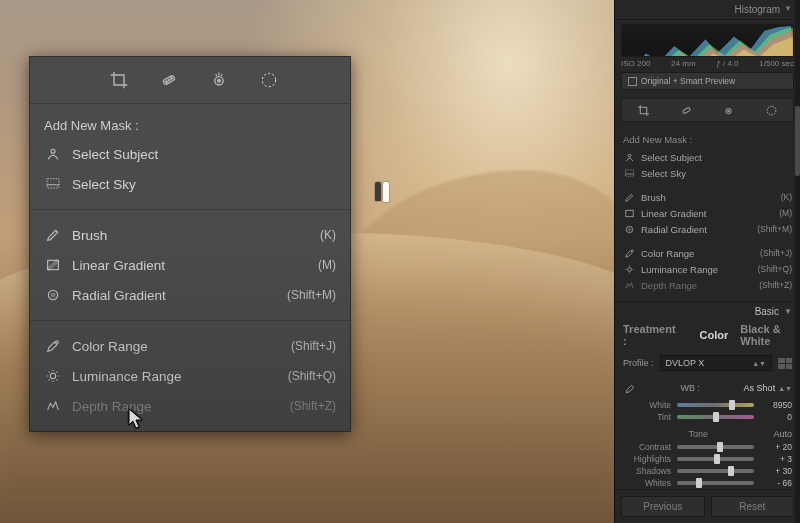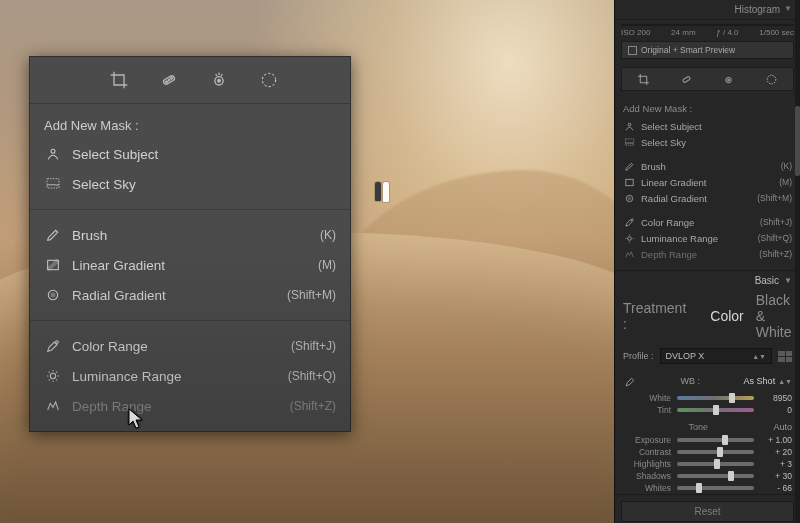--- a/index.html
+++ b/index.html
@@ -125,22 +125,23 @@
   .sb-item .shc { color: #8a8a8a; font-size: 8.5px; }
   .sb-item.dis { color: #6f6f6f; }
 
   .basic-header {
     padding: 4px 8px 4px 8px; display:flex; justify-content:flex-end; gap:5px;
     font-size: 10px; color:#bdbdbd; border-top:1px solid #1b1b1b; align-items:center;
   }
   .basic-header .tri { font-size: 8px; color:#888; }
 
   .treatment-row {
-    display:flex; align-items:center; gap:12px; font-size:14px; padding: 2px 0 6px 8px;
+    display:flex; align-items:center; gap:12px; font-size:11px; padding: 2px 0 6px 8px;
     color:#8a8a8a;
+    font-weight:bold;
   }
   .treatment-row .sel { color:#d7d7d7; }
   .profile-row {
     display:flex; align-items:center; gap:6px; font-size:9px; padding: 2px 8px 6px 8px; color:#9a9a9a;
   }
   .profile-row .drop {
     flex:1 1 auto; background:#1f1f1f; border:1px solid #141414; color:#bcbcbc;
     padding: 2px 5px; display:flex; justify-content:space-between; align-items:center; cursor:pointer;
   }
   .profile-row .grid {
@@ -532,27 +533,20 @@
         </div>
       </div>
 
     <div class="tone-head">
       <span style="flex:1;text-align:center;">Tone</span>
       <span class="auto">Auto</span>
     </div>
 
     <div id="sb-sliders2">
         <div class="slider-row">
-          <span class="sl-label">Exposure</span>
-          <div class="track ">
-            <div class="thumb" style="left:62%"></div>
-          </div>
-          <span class="val">+ 1.00</span>
-        </div>
-        <div class="slider-row">
           <span class="sl-label">Contrast</span>
           <div class="track ">
             <div class="thumb" style="left:56%"></div>
           </div>
           <span class="val">+ 20</span>
         </div>
         <div class="slider-row">
           <span class="sl-label">Highlights</span>
           <div class="track ">
             <div class="thumb" style="left:52%"></div>
@@ -569,16 +563,17 @@
         <div class="slider-row">
           <span class="sl-label">Whites</span>
           <div class="track ">
             <div class="thumb" style="left:28%"></div>
           </div>
           <span class="val">- 66</span>
         </div>
       </div>
 
     <div class="sb-footer">
+      <button disabled="">Previous</button>
       <button disabled="">Reset</button>
     </div>
   </div>
 </div>
 
 </body></html>

